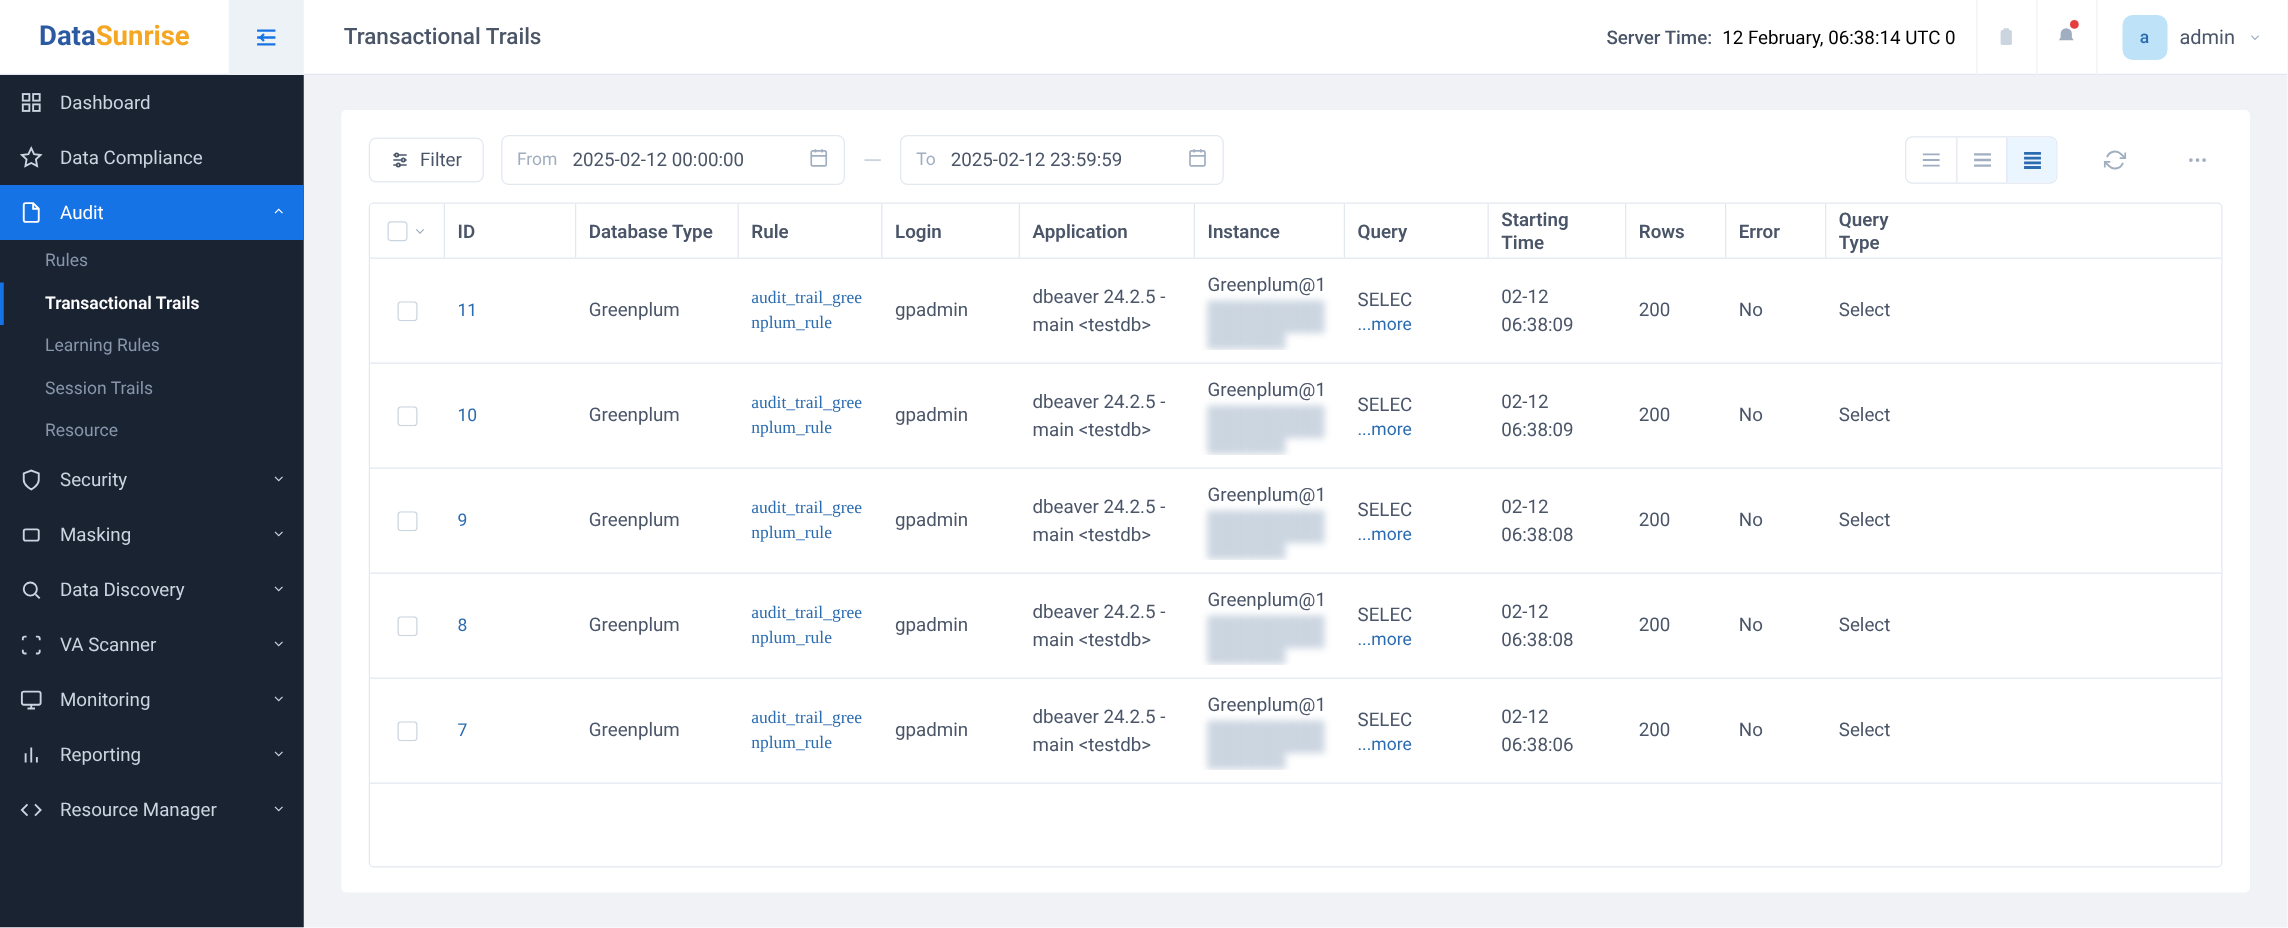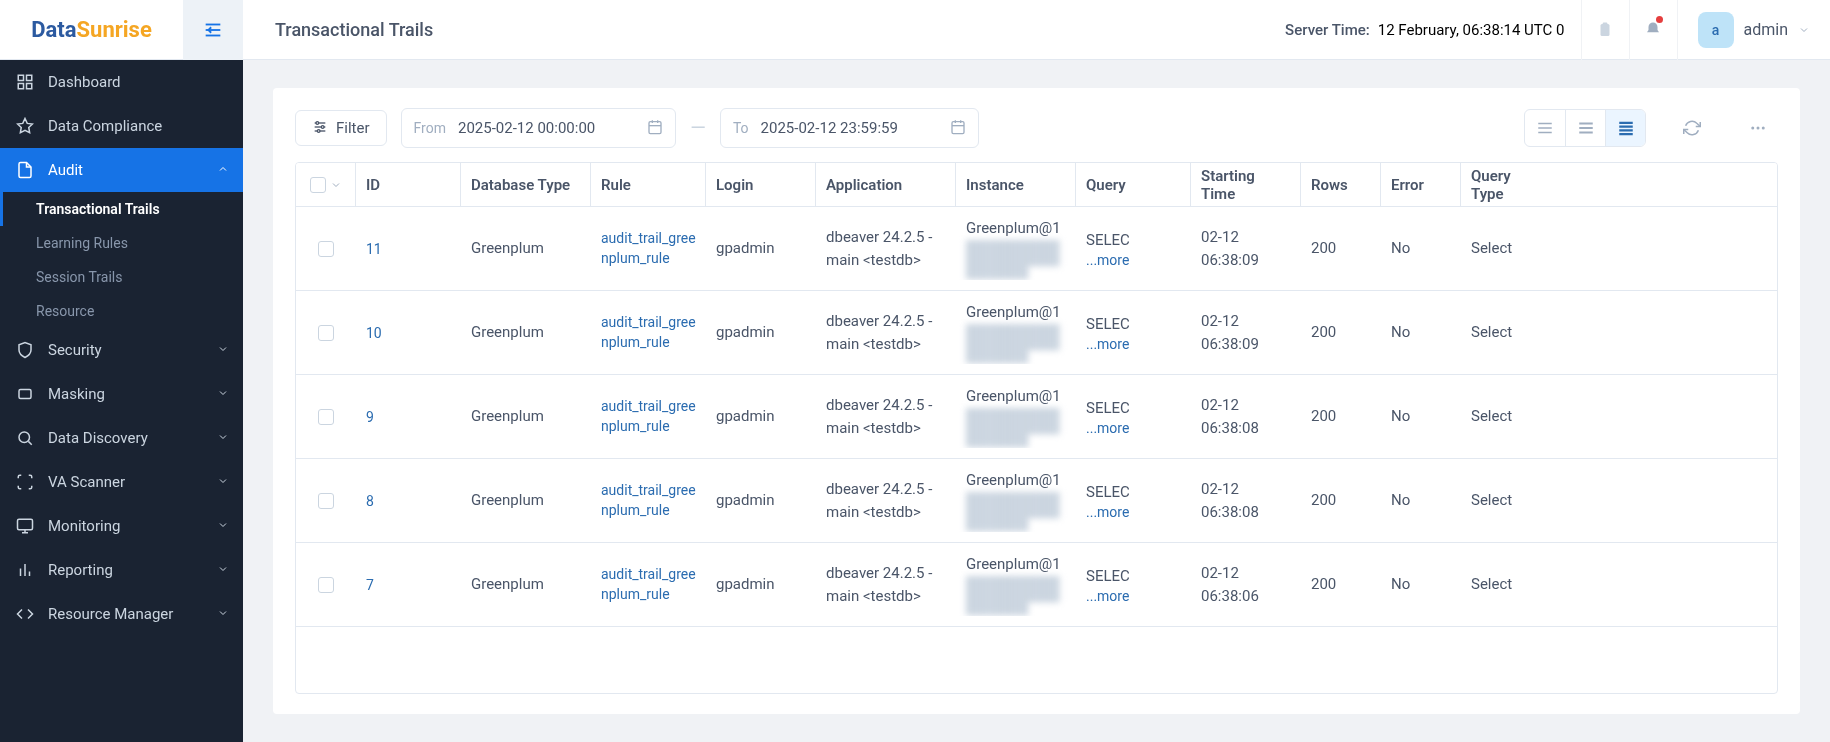--- a/index.html
+++ b/index.html
@@ -26,21 +26,21 @@
 .nav-item { display: flex; align-items: center; height: 44px; padding: 0 14px; cursor: pointer; font-size: 15px; gap: 12px; position: relative; }
 .nav-item.active { background: #1673e6; color: #fff; }
 .nav-item .chev { position: absolute; right: 14px; }
 .nav-icon { width: 22px; height: 22px; display: flex; align-items: center; justify-content: center; }
 .sub-item { display: flex; align-items: center; height: 34px; padding-left: 36px; font-size: 14px; color: #8896ab; cursor: pointer; }
 .sub-item.active { color: #fff; font-weight: 600; border-left: 3px solid #1673e6; padding-left: 33px; }
 
 .main { flex: 1; padding: 28px 30px; overflow: hidden; }
 .panel { background: #fff; border-radius: 4px; height: 100%; padding: 20px 22px; display: flex; flex-direction: column; }
 .toolbar { display: flex; align-items: center; gap: 14px; margin-bottom: 14px; }
-.filter-btn { display: flex; gap: 8px; border: 1px solid #e2e8f0; border-radius: 6px; padding: 8px 16px; cursor: pointer; font-size: 15px; color: #4a5568; }
+.filter-btn { display: flex; align-items: center; gap: 8px; border: 1px solid #e2e8f0; border-radius: 6px; padding: 8px 16px; cursor: pointer; font-size: 15px; color: #4a5568; }
 .date-box { display: flex; align-items: center; border: 1px solid #e2e8f0; border-radius: 6px; height: 40px; }
 .date-lbl { color: #a0aec0; font-size: 14px; padding: 0 12px; }
 .date-val { color: #4a5568; font-size: 15px; padding-right: 40px; }
 .date-cal { padding: 0 12px; color: #a0aec0; }
 .dash { color: #cbd5e0; font-size: 20px; }
 .view-btns { display: flex; border: 1px solid #e2e8f0; border-radius: 6px; overflow: hidden; margin-left: auto; }
 .view-btn { width: 40px; height: 36px; display: flex; align-items: center; justify-content: center; cursor: pointer; color: #a0aec0; }
 .view-btn.active { background: #ebf5ff; color: #2b6cb0; }
 .view-btn + .view-btn { border-left: 1px solid #e2e8f0; }
 .tool-icon { width: 40px; height: 36px; display: flex; align-items: center; justify-content: center; color: #a0aec0; cursor: pointer; margin-left: 12px; }
@@ -57,21 +57,21 @@
 .c-login { width: 110px; }
 .c-app { width: 140px; }
 .c-inst { width: 120px; }
 .c-query { width: 115px; }
 .c-time { width: 110px; }
 .c-rows { width: 80px; }
 .c-err { width: 80px; }
 .c-qt { width: 90px; }
 .chk { width: 16px; height: 16px; border: 1.5px solid #cbd5e0; border-radius: 3px; cursor: pointer; }
 .link { color: #2b6cb0; cursor: pointer; }
-.link2 { color: #2b6cb0; cursor: pointer; font-size: 14px; line-height: 1.4; word-break: break-all; }
+.link2 { color: #2b6cb0; cursor: pointer; font-size: 14px; line-height: 1.4; word-break: break-all; font-family: Liberation Serif, serif; }
 .blur-text { filter: blur(3px); color: #cbd5e0; font-size: 11px; line-height: 1.2; }
 .cell-txt { font-size: 15px; color: #4a5568; line-height: 1.5; }
 .thead .cell { border-right: 1px solid #e2e8f0; height: 100%; display: flex; align-items: center; }
 .thead .cell:last-child { border-right: none; }
 
 svg { flex-shrink: 0; }
 </style>
 </head>
 <body>
 
@@ -141,20 +141,23 @@
           <svg width="18" height="18" viewBox="0 0 24 24" fill="none" stroke="currentColor" stroke-width="2">
             <path d="M14 2H6a2 2 0 0 0-2 2v16a2 2 0 0 0 2 2h12a2 2 0 0 0 2-2V8z"></path>
             <polyline points="14 2 14 8 20 8"></polyline>
           </svg>
         </span>
       <span>Audit</span>
       <span class="chev"><svg width="12" height="12" viewBox="0 0 24 24" fill="none" stroke="currentColor" stroke-width="2">
             <polyline points="18 15 12 9 6 15"></polyline>
           </svg></span>
     </div>
+    <div class="sub-item">
+        <span>Rules</span>
+      </div>
     <div class="sub-item active">
         <span>Transactional Trails</span>
       </div>
     <div class="sub-item">
         <span>Learning Rules</span>
       </div>
     <div class="sub-item">
         <span>Session Trails</span>
       </div>
     <div class="sub-item">

